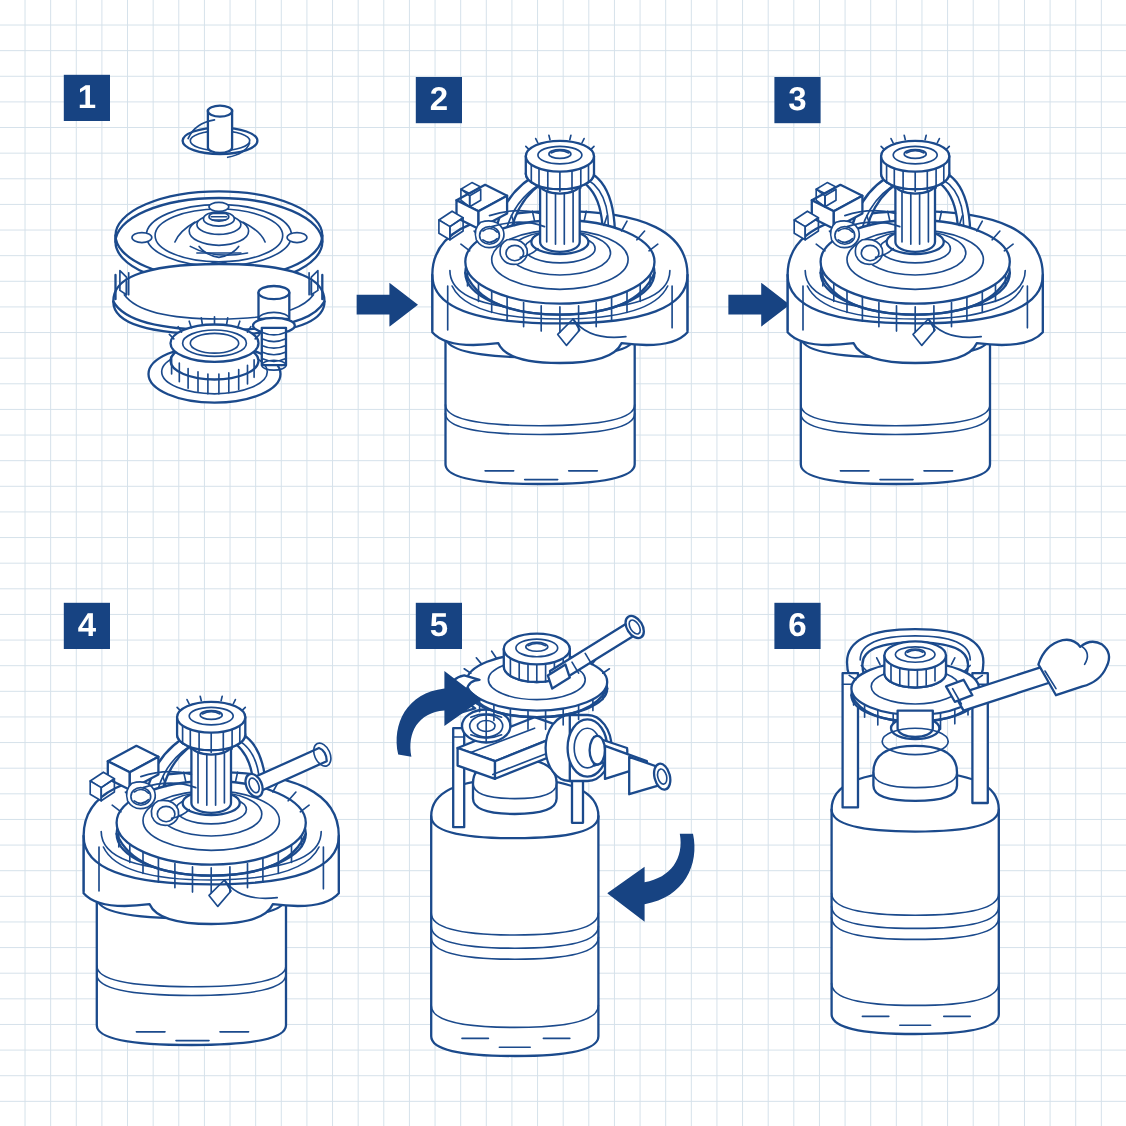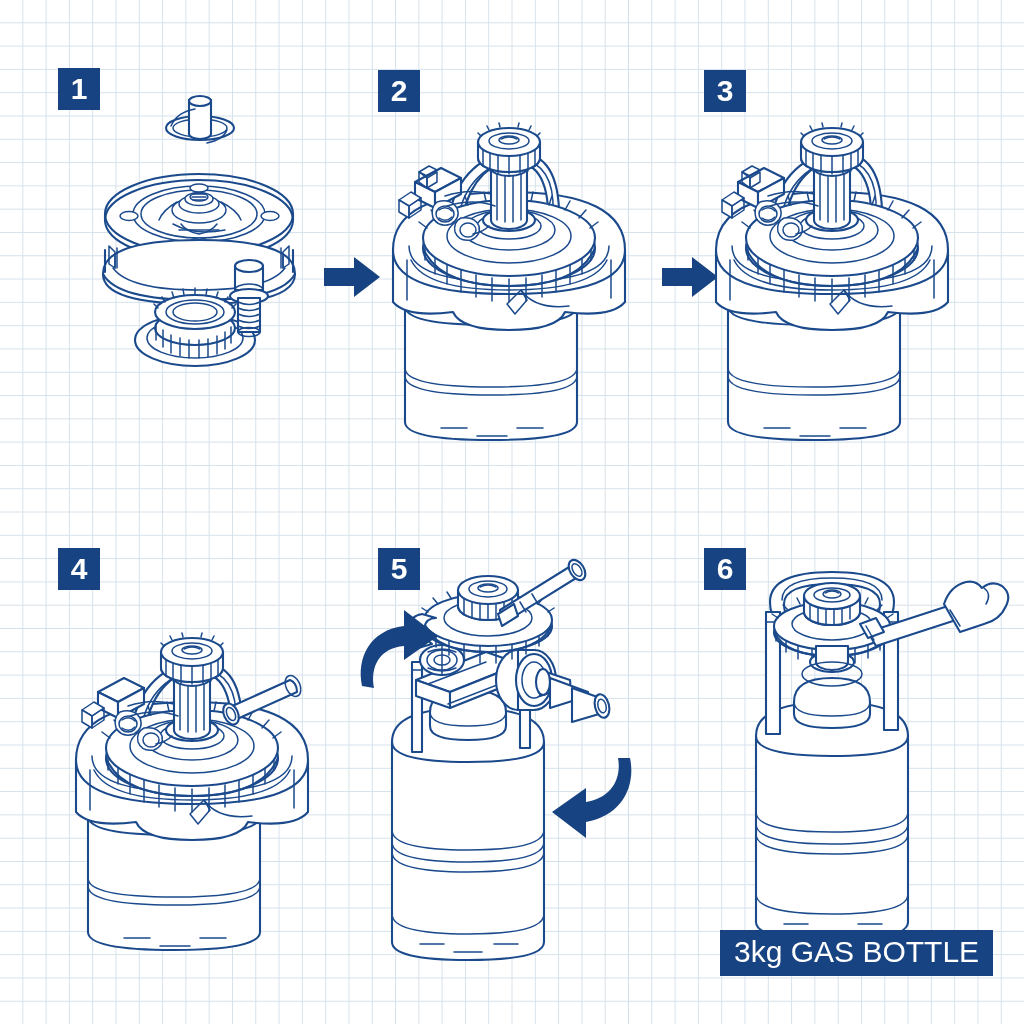--- a/index.html
+++ b/index.html
@@ -618,16 +618,15 @@
           <path class="ln-fill" d="M160 82 l80 -26 l8 14 l-80 26 z"></path>
           <path class="ln-fill" d="M152 74 l16 -6 l8 14 l-16 6 z"></path>
           <path class="ln-thin" d="M158 76 l8 14"></path>
 
           <path class="ln-fill" d="M236 54 q6 -18 22 -22 q10 -2 16 6 q10 -8 20 -2 q10 8 4 20 q-6 14 -22 18 l-24 8 l-8 -14 l-8 -14 z"></path>
           <path class="ln-thin" d="M252 76 l-10 -16"></path>
           <path class="ln-thin" d="M276 38 q8 6 2 16"></path>
         </g>
       </svg>
     </div>
-    <div class="caption" style="left:40px;top:418px;">3kg GAS BOTTLE</div>
   </div>
 
 </div>
 
 </body></html>

